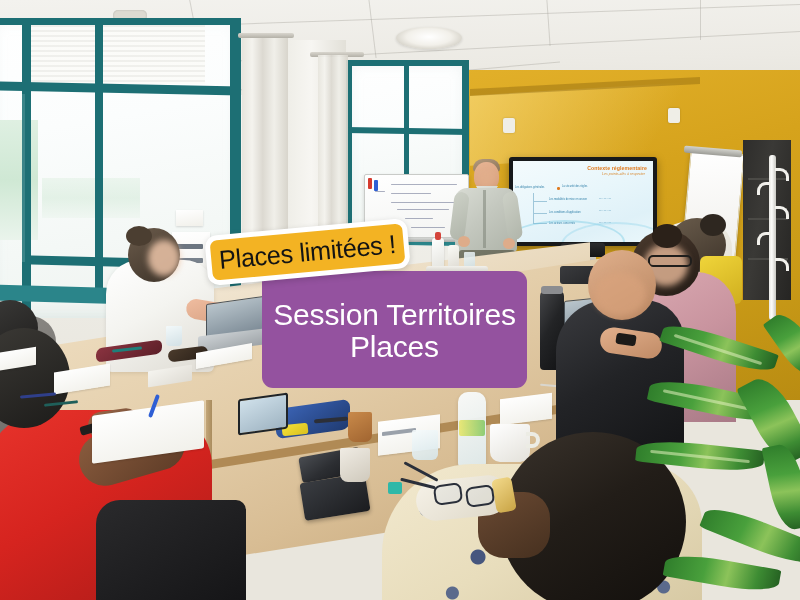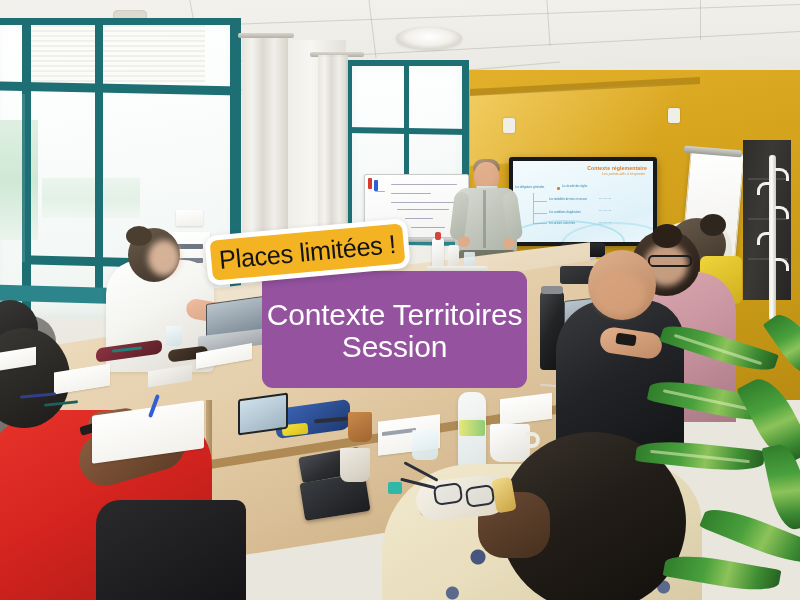--- a/index.html
+++ b/index.html
@@ -591,17 +591,17 @@
     <div class="leaf" style="left:664px;top:560px;width:116px;height:26px;transform:rotate(10deg);"></div>
     <div class="leaf" style="left:760px;top:330px;width:70px;height:30px;transform:rotate(55deg);"></div>
 
   </div>
 
   <div class="badge-yellow">
     <span class="badge-yellow-text">Places limitées !</span>
   </div>
 
   <div class="panel-purple">
-    <div class="panel-line l1">Contexte Territoires</div>
-    <div class="panel-line l3">Session</div>
+    <div class="panel-line l1">Session Territoires</div>
+    <div class="panel-line l3">Places</div>
   </div>
 
 </div>
 
 </body></html>

